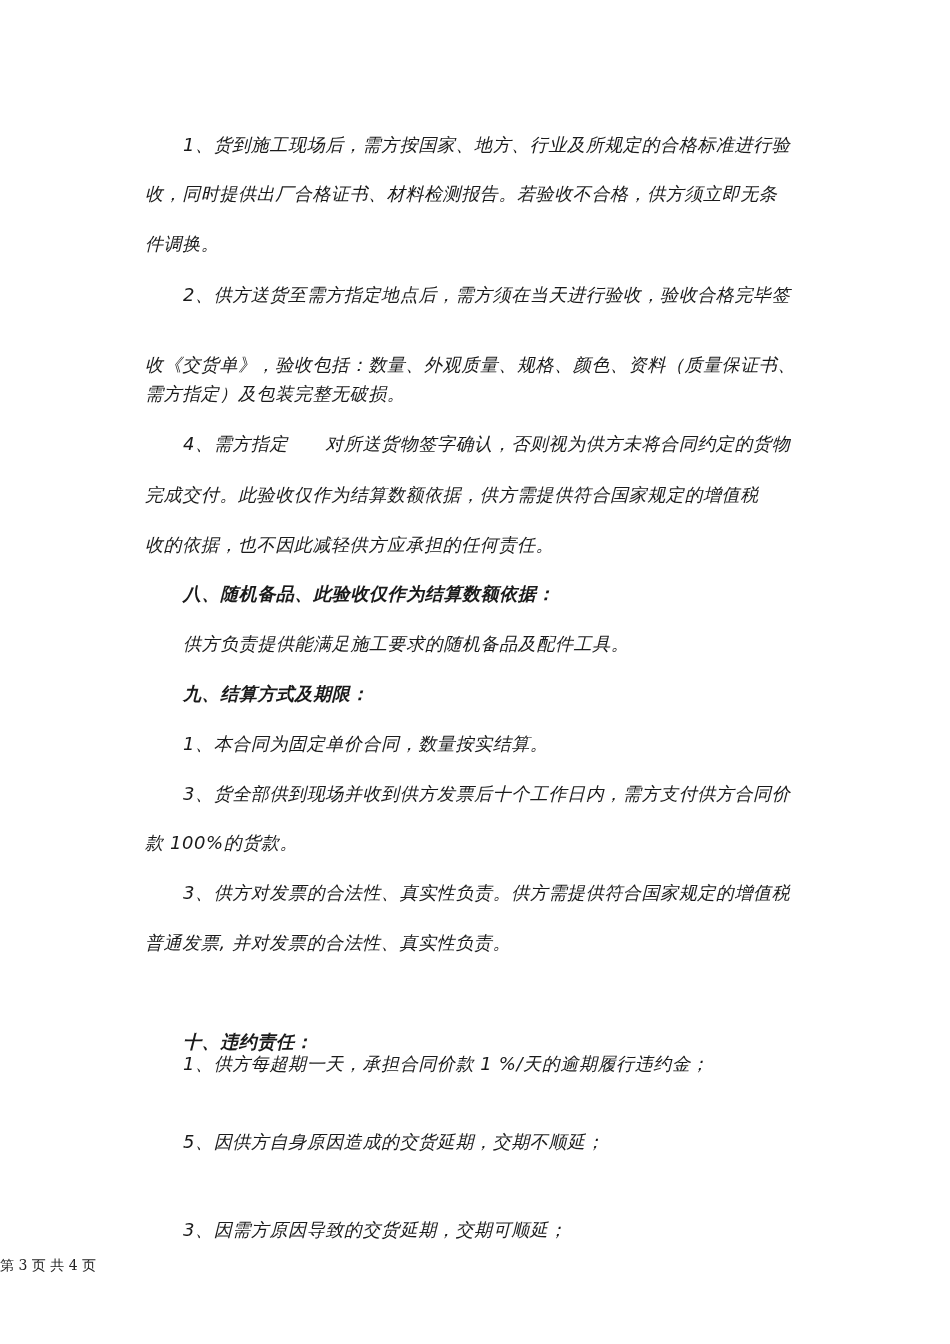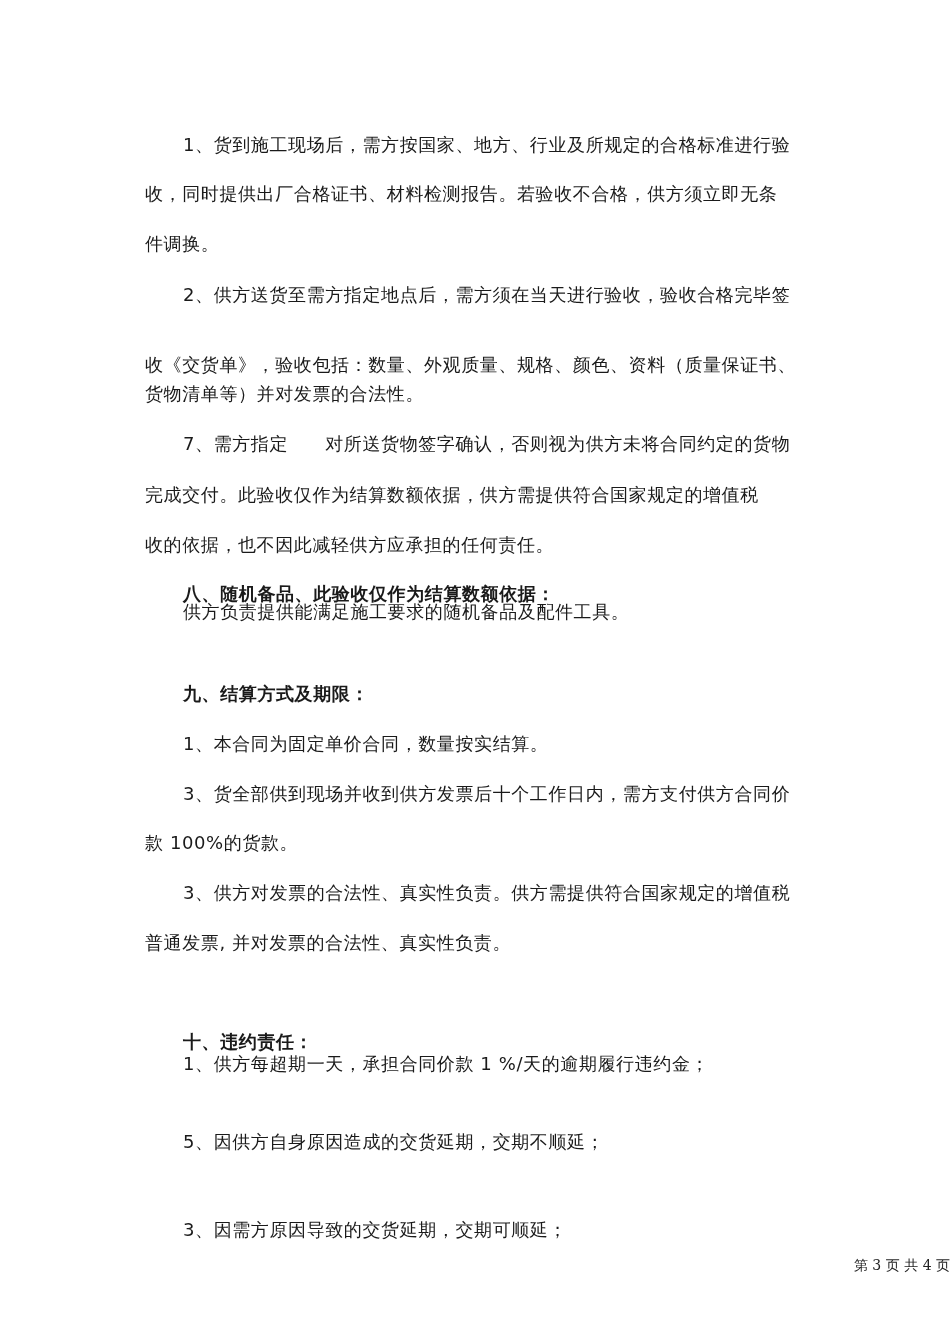--- a/index.html
+++ b/index.html
@@ -1,41 +1,41 @@
 <!DOCTYPE html>
 <html><head>
   <meta charset="utf-8">
   <style>
     html, body { margin: 0; padding: 0; background: #ffffff; }
     body { width: 950px; height: 1344px; position: relative; overflow: hidden;
       font-family: "DejaVu Sans", "Liberation Sans", sans-serif; color: #1a1a1a; }
-    .line { position: absolute; left: 145px; font-size: 18px; line-height: 24px; white-space: nowrap; letter-spacing: 0.6px; }
+    .line { position: absolute; left: 145px; font-size: 18px; line-height: 24px; white-space: nowrap; letter-spacing: 0.6px; font-style: italic; }
     .indent { left: 183px; }
     .bold { font-weight: bold; }
-    .footer { position: absolute; top: 1257px; left: 0; width: 950px; text-align: right;
+    .footer { position: absolute; top: 1257px; left: 0; width: 950px; text-align: left;
       font-family: "DejaVu Serif", "Liberation Serif", serif; font-size: 14px; color: #222; }
   </style>
 </head>
 <body>
 
 <div>
   <div class="line indent" style="top:133px">1、货到施工现场后，需方按国家、地方、行业及所规定的合格标准进行验</div>
   <div class="line" style="top:182px">收，同时提供出厂合格证书、材料检测报告。若验收不合格，供方须立即无条</div>
   <div class="line" style="top:232px">件调换。</div>
 
   <div class="line indent" style="top:283px">2、供方送货至需方指定地点后，需方须在当天进行验收，验收合格完毕签</div>
   <div class="line" style="top:353px">收《交货单》，验收包括：数量、外观质量、规格、颜色、资料（质量保证书、</div>
-  <div class="line" style="top:382px">货物清单等）并对发票的合法性。</div>
+  <div class="line" style="top:382px">需方指定）及包装完整无破损。</div>
 
-  <div class="line indent" style="top:432px">7、需方指定　　对所送货物签字确认，否则视为供方未将合同约定的货物</div>
+  <div class="line indent" style="top:432px">4、需方指定　　对所送货物签字确认，否则视为供方未将合同约定的货物</div>
   <div class="line" style="top:483px">完成交付。此验收仅作为结算数额依据，供方需提供符合国家规定的增值税</div>
   <div class="line" style="top:533px">收的依据，也不因此减轻供方应承担的任何责任。</div>
 
   <div class="line indent bold" style="top:582px">八、随机备品、此验收仅作为结算数额依据：</div>
-  <div class="line indent" style="top:600px">供方负责提供能满足施工要求的随机备品及配件工具。</div>
+  <div class="line indent" style="top:632px">供方负责提供能满足施工要求的随机备品及配件工具。</div>
 
   <div class="line indent bold" style="top:682px">九、结算方式及期限：</div>
   <div class="line indent" style="top:732px">1、本合同为固定单价合同，数量按实结算。</div>
   <div class="line indent" style="top:782px">3、货全部供到现场并收到供方发票后十个工作日内，需方支付供方合同价</div>
   <div class="line" style="top:831px">款 100%的货款。</div>
   <div class="line indent" style="top:881px">3、供方对发票的合法性、真实性负责。供方需提供符合国家规定的增值税</div>
   <div class="line" style="top:931px">普通发票, 并对发票的合法性、真实性负责。</div>
 
   <div class="line indent bold" style="top:1030px">十、违约责任：</div>
   <div class="line indent" style="top:1052px">1、供方每超期一天，承担合同价款 1 %/天的逾期履行违约金；</div>

